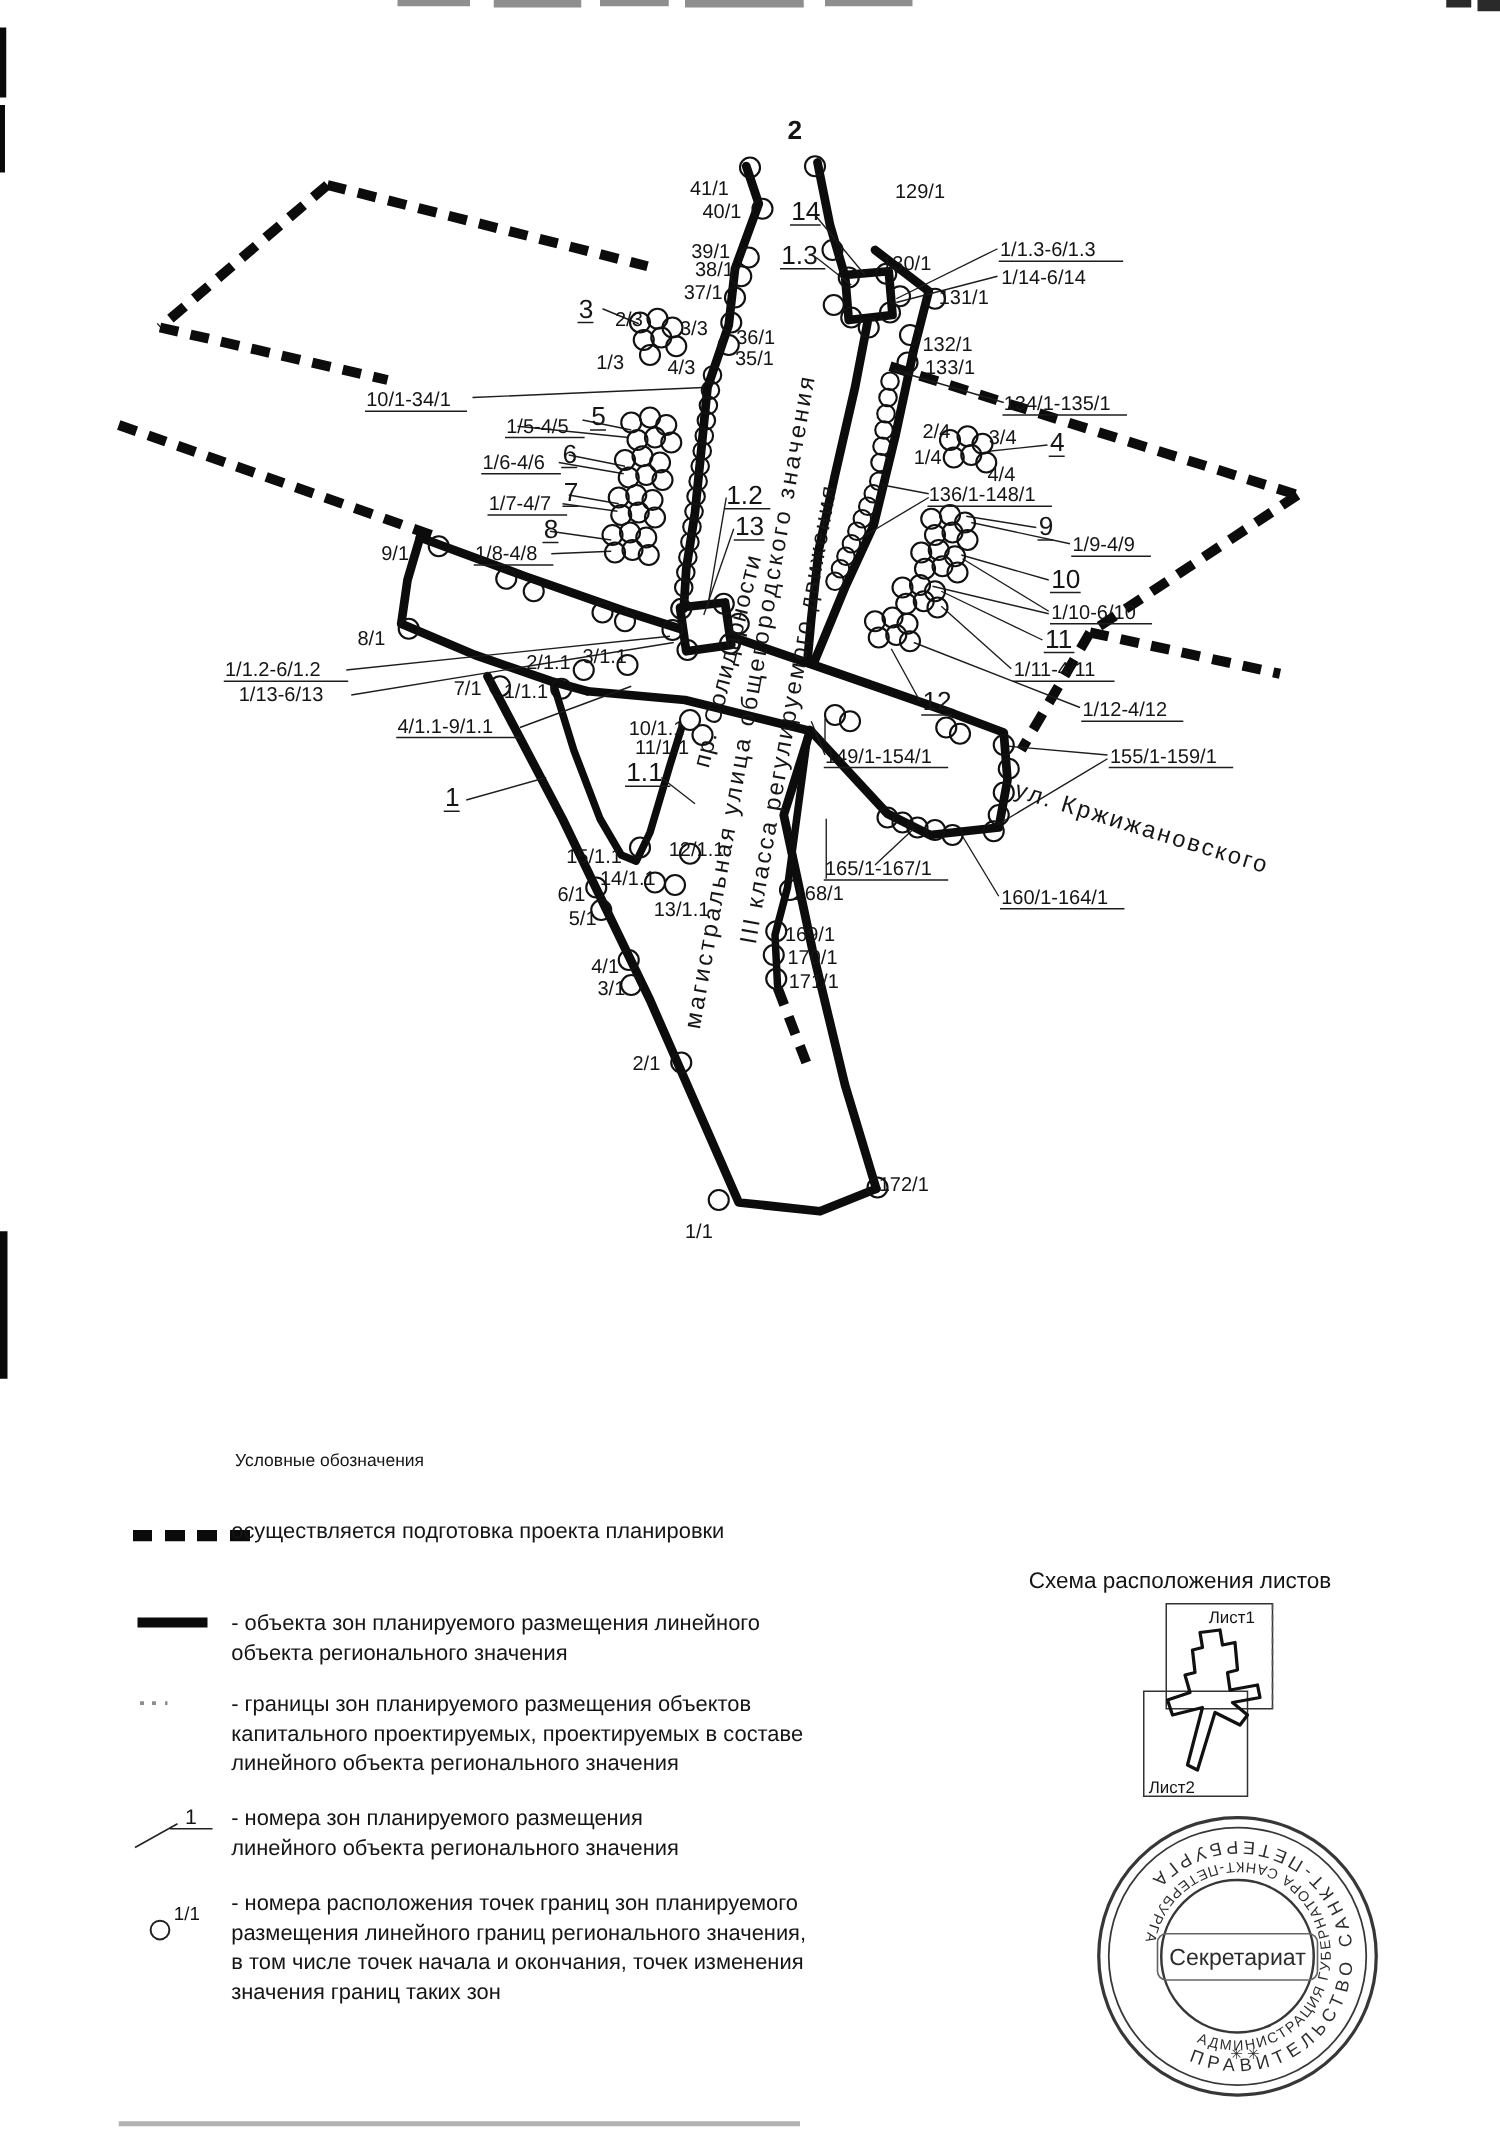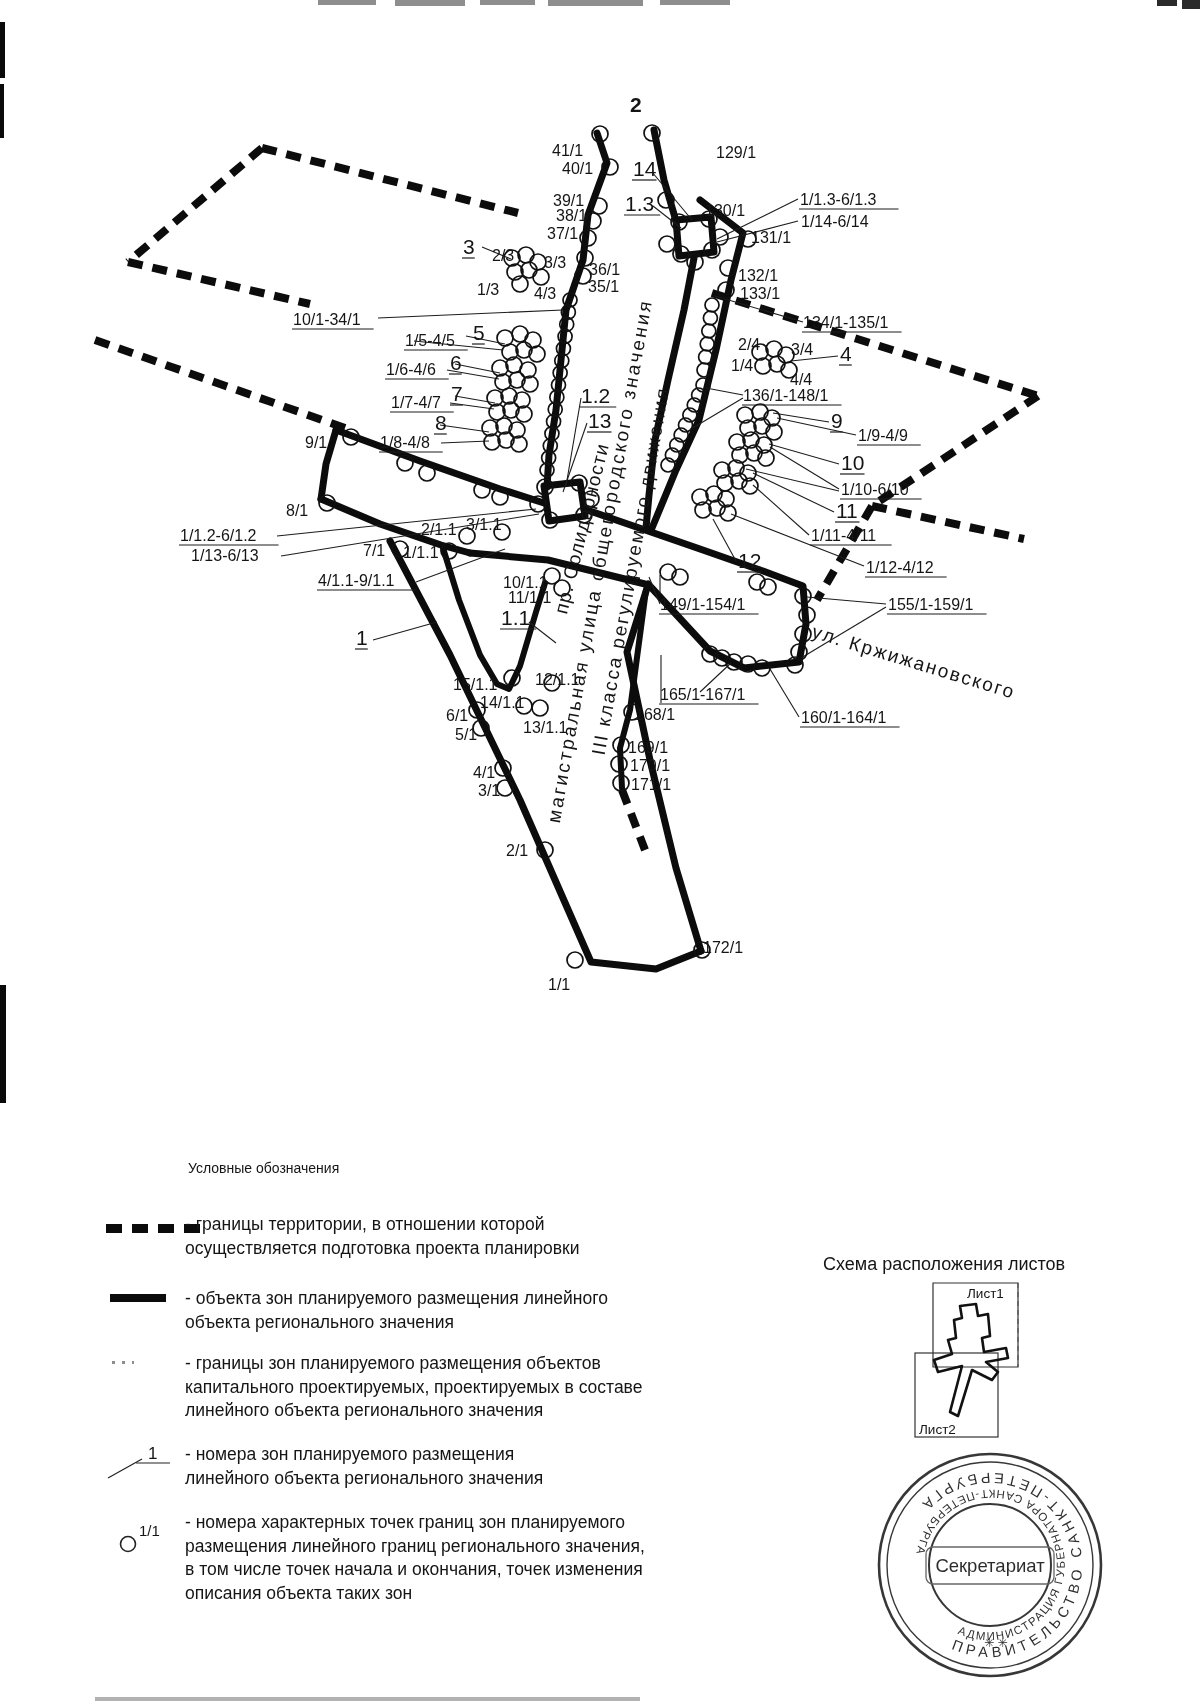--- a/index.html
+++ b/index.html
@@ -399,21 +399,20 @@
         <text x="506" y="856" font-size="16">2/1</text>
         <text x="703" y="953" font-size="16">172/1</text>
         <text x="548" y="990" font-size="16">1/1</text>
       </g>
   </svg>
 
   <div class="legend-head">Условные обозначения</div>
 
   <div class="sym-dashed"></div>
   <div class="leg-text" style="top:1213px;">
-    <div>- границы территории, в отношении которой</div>
     <div>осуществляется подготовка проекта планировки</div>
   </div>
 
   <div class="sym-solid"></div>
   <div class="leg-text" style="top:1287px;">
     <div>- объекта зон планируемого размещения линейного</div>
     <div>объекта регионального значения</div>
   </div>
 
   <div class="sym-dotted"></div>
@@ -431,24 +430,24 @@
   <div class="leg-text" style="top:1443px;">
     <div>- номера зон планируемого размещения</div>
     <div>линейного объекта регионального значения</div>
   </div>
 
   <svg style="left:112px;top:1514px;" width="72" height="46" viewBox="0 0 72 46">
     <circle cx="16" cy="30" r="7.5" stroke="#222" stroke-width="1.6" fill="none"></circle>
     <text x="27" y="22" font-size="15">1/1</text>
   </svg>
   <div class="leg-text" style="top:1511px;width:480px;">
-    <div>- номера характерных точек границ зон планируемого</div>
+    <div>- номера расположения точек границ зон планируемого</div>
     <div>размещения линейного границ регионального значения,</div>
     <div>в том числе точек начала и окончания, точек изменения</div>
-    <div>описания объекта таких зон</div>
+    <div>значения границ таких зон</div>
   </div>
 
   <div class="schema-head">Схема расположения листов</div>
   <svg style="left:905px;top:1278px;" width="130" height="168" viewBox="0 0 130 168">
     <path d="M28,5 L113,5 L113,89 L28,89 Z" stroke="#333" stroke-width="1.2" fill="none" stroke-dasharray="0"></path>
     <path d="M113,5 L113,89" stroke="#555" stroke-width="1.2" stroke-dasharray="5 4" fill="none"></path>
     <rect x="10" y="75" width="83" height="84" stroke="#333" stroke-width="1.2" fill="none"></rect>
     <path d="M55,28 L71,26 L73,38 L83,36 L85,58 L77,60 L79,74 L101,70 L103,80 L81,84 L93,94 L87,102 L67,92 L53,138 L45,134 L57,88 L33,94 L29,82 L47,76 L43,62 L51,60 L49,42 L57,40 Z" stroke="#111" stroke-width="2.6" fill="none" stroke-linejoin="round"></path>
     <text x="62" y="20" font-size="13.5">Лист1</text>
     <text x="14" y="156" font-size="13.5">Лист2</text>

